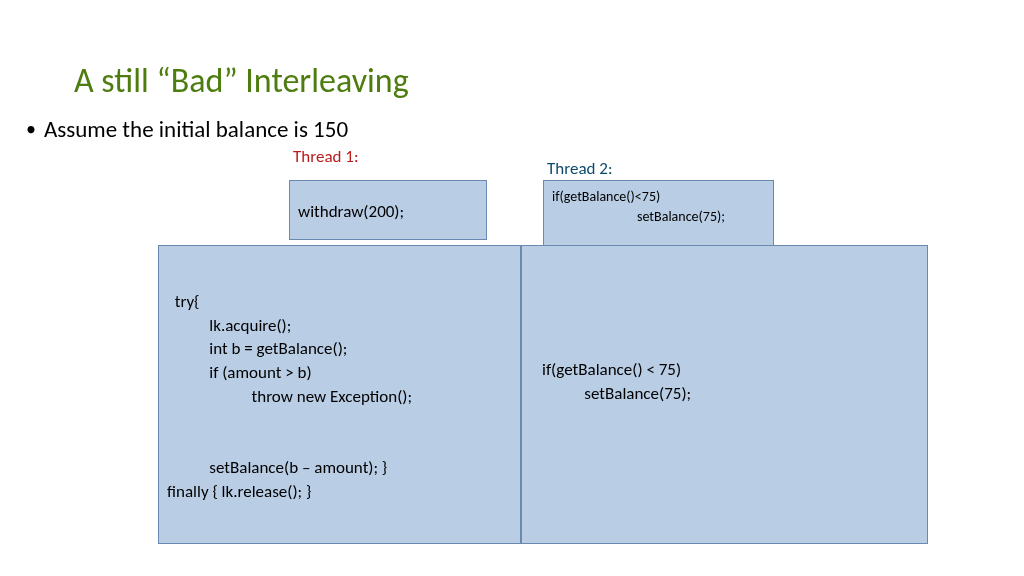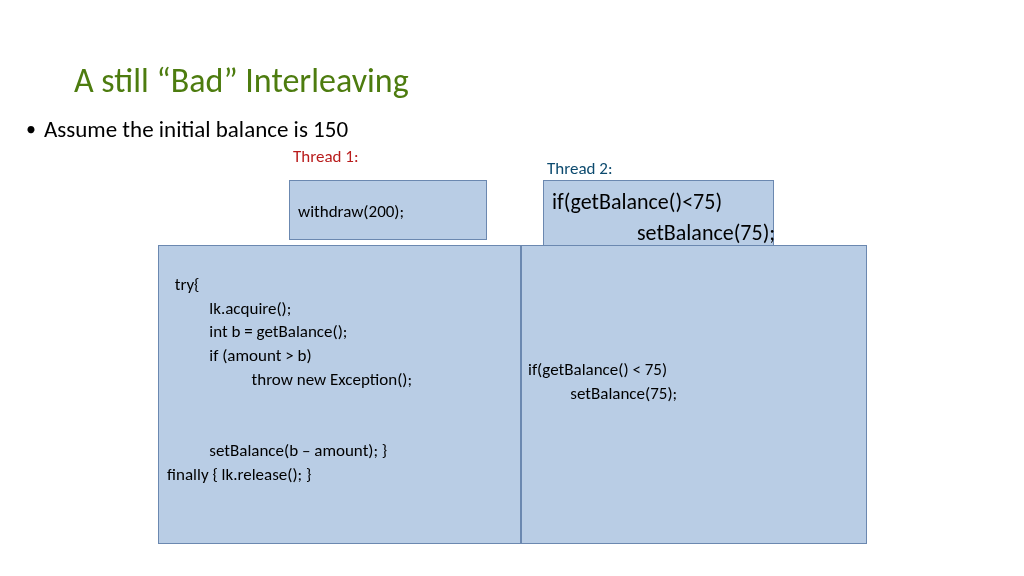--- a/index.html
+++ b/index.html
@@ -65,44 +65,44 @@
       padding: 20px 8px 8px 8px;
       font-size: 17px;
       z-index: 1;
     }
     .header-box-2 {
       left: 543px;
       top: 180px;
       width: 231px;
       height: 72px;
       padding: 6px 8px 6px 8px;
-      font-size: 22px;
+      font-size: 14px;
       line-height: 1.4;
       z-index: 1;
     }
     .header-box-2 .line2 {
       padding-left: 85px;
     }
     .body-box-1 {
       left: 158px;
       top: 245px;
       width: 363px;
       height: 299px;
-      padding: 3px 8px;
+      padding: 20px 8px;
       font-size: 17px;
       line-height: 1.4;
       white-space: pre;
       z-index: 2;
     }
     .body-box-2 {
       left: 521px;
       top: 245px;
-      width: 346px;
+      width: 407px;
       height: 299px;
-      padding: 8px 6px;
+      padding: 8px 20px;
       font-size: 17px;
       line-height: 1.4;
       white-space: pre;
       z-index: 2;
       display: flex;
       flex-direction: column;
       justify-content: flex-start;
     }
     .body-box-2 .content2 {
       margin-top: 104px;

